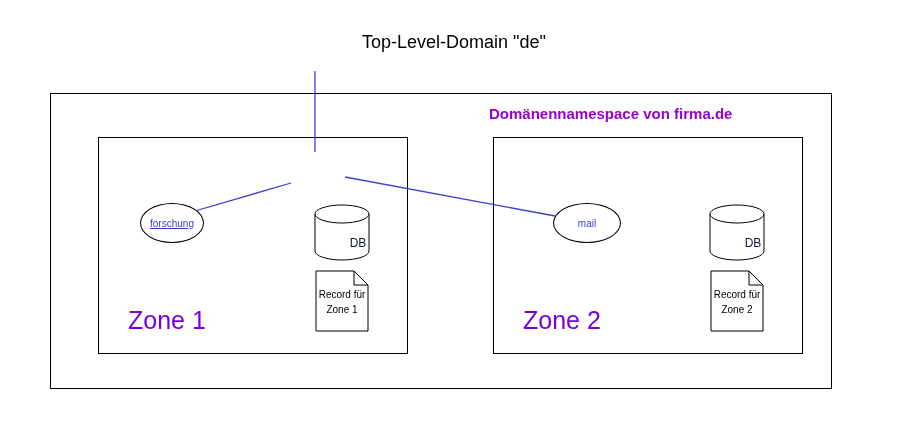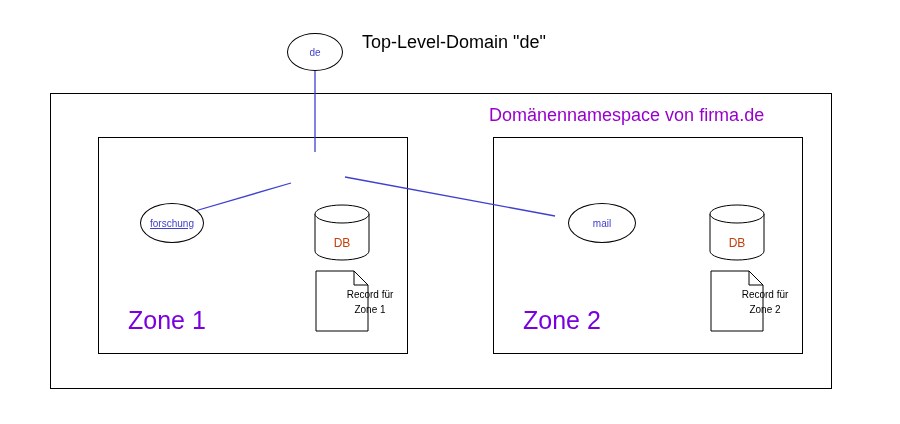--- a/index.html
+++ b/index.html
@@ -37,37 +37,38 @@
     align-items: center;
     justify-content: center;
     box-sizing: border-box;
     z-index: 3;
     color: #4040cc;
     font-size: 10px;
   }
   .node-de        { left: 287px; top: 33px;  width: 56px; height: 38px; }
   .node-firma     { left: 284px; top: 149px; width: 62px; height: 40px; }
   .node-forschung { left: 140px; top: 203px; width: 64px; height: 40px; text-decoration: underline; }
-  .node-mail      { left: 568px; top: 203px; width: 68px; height: 40px; }
+  .node-mail      { left: 553px; top: 203px; width: 68px; height: 40px; }
 
   .tld-caption {
     position: absolute;
     left: 362px; top: 32px;
     font-size: 18px;
     color: #000000;
     z-index: 3;
     white-space: nowrap;
   }
   .namespace-label {
     position: absolute;
     left: 489px; top: 105px;
-    font-size: 18px;
+    font-size: 15px;
     color: #9900cc;
     z-index: 3;
     white-space: nowrap;
+    font-weight: bold;
   }
   .zone-label {
     position: absolute;
     font-size: 25px;
     color: #7a00e0;
     z-index: 3;
     white-space: nowrap;
   }
   .zone1-label { left: 128px; top: 306px; }
   .zone2-label { left: 523px; top: 306px; }
@@ -76,35 +77,35 @@
   .cyl1 { left: 314px; top: 204px; }
   .cyl2 { left: 709px; top: 204px; }
   .doc1 { left: 315px; top: 270px; }
   .doc2 { left: 710px; top: 270px; }
 
   .db-label {
     position: absolute;
     width: 56px;
     text-align: center;
     font-size: 12px;
-    color: #c2410c;
+    color: #0f172a;
     z-index: 4;
+    padding-left: 16px;
   }
   .db-label-1 { left: 314px; top: 236px; }
   .db-label-2 { left: 709px; top: 236px; }
 
   .record-text {
     position: absolute;
     width: 54px;
     text-align: center;
     font-size: 10px;
     line-height: 15px;
     color: #000000;
     z-index: 4;
-    padding-left: 28px;
   }
   .record-text-1 { left: 315px; top: 287px; }
   .record-text-2 { left: 710px; top: 287px; }
 
   .edge { stroke: #3f3fd0; stroke-width: 1.3; }
 </style>
 </head>
 <body>
 
 <div class="canvas">
@@ -112,23 +113,20 @@
   <div class="boundary outer-rect"></div>
   <div class="boundary zone1-rect"></div>
   <div class="boundary zone2-rect"></div>
 
   <svg class="edges-layer" width="900" height="424" viewBox="0 0 900 424">
     <line class="edge" x1="315" y1="71" x2="315" y2="152"></line>
     <line class="edge" x1="291" y1="183" x2="195" y2="211"></line>
     <line class="edge" x1="345" y1="177" x2="555" y2="216"></line>
   </svg>
 
-  <div class="ellipse-node node-de">
-    <span>de</span>
-  </div>
   <div class="ellipse-node node-forschung">
     <span>forschung</span>
   </div>
   <div class="ellipse-node node-mail">
     <span>mail</span>
   </div>
 
   <div class="tld-caption">Top-Level-Domain "de"</div>
   <div class="namespace-label">Domänennamespace von firma.de</div>
   <div class="zone-label zone1-label">Zone 1</div>

